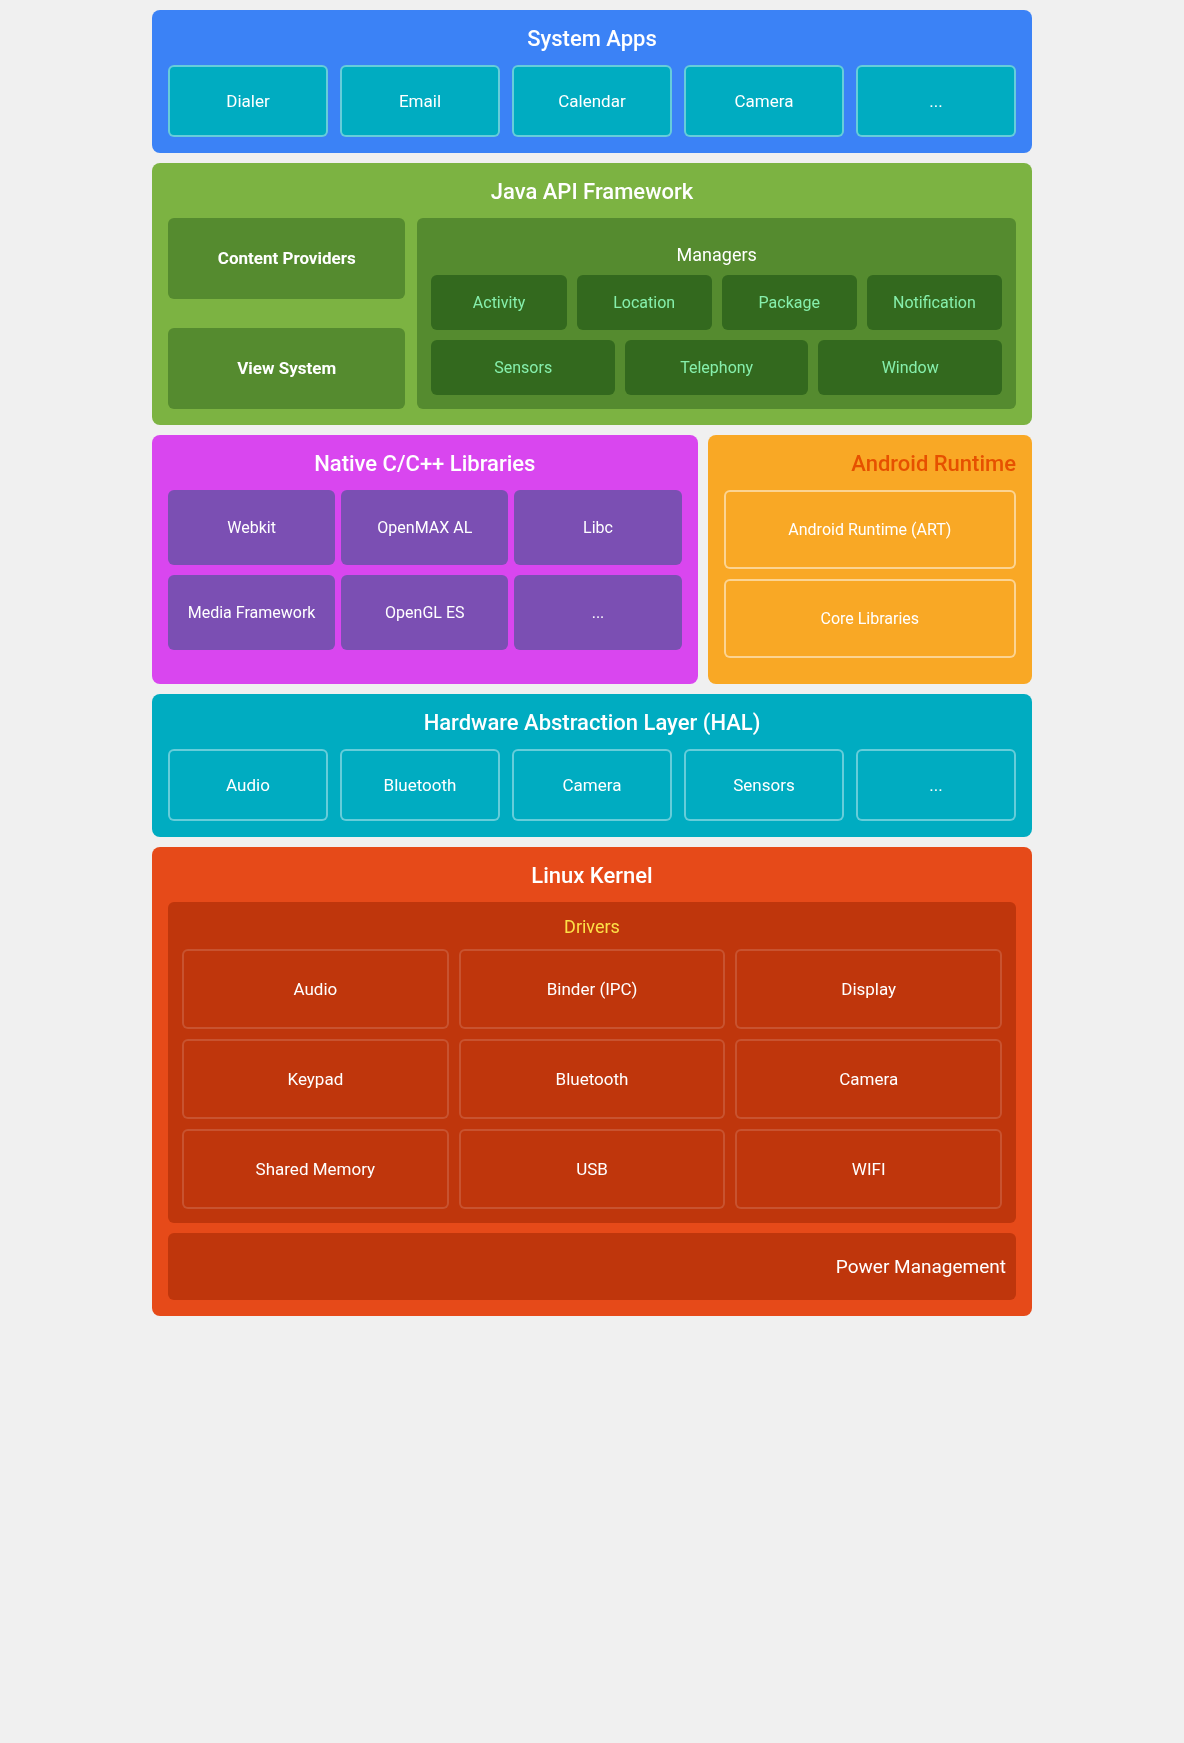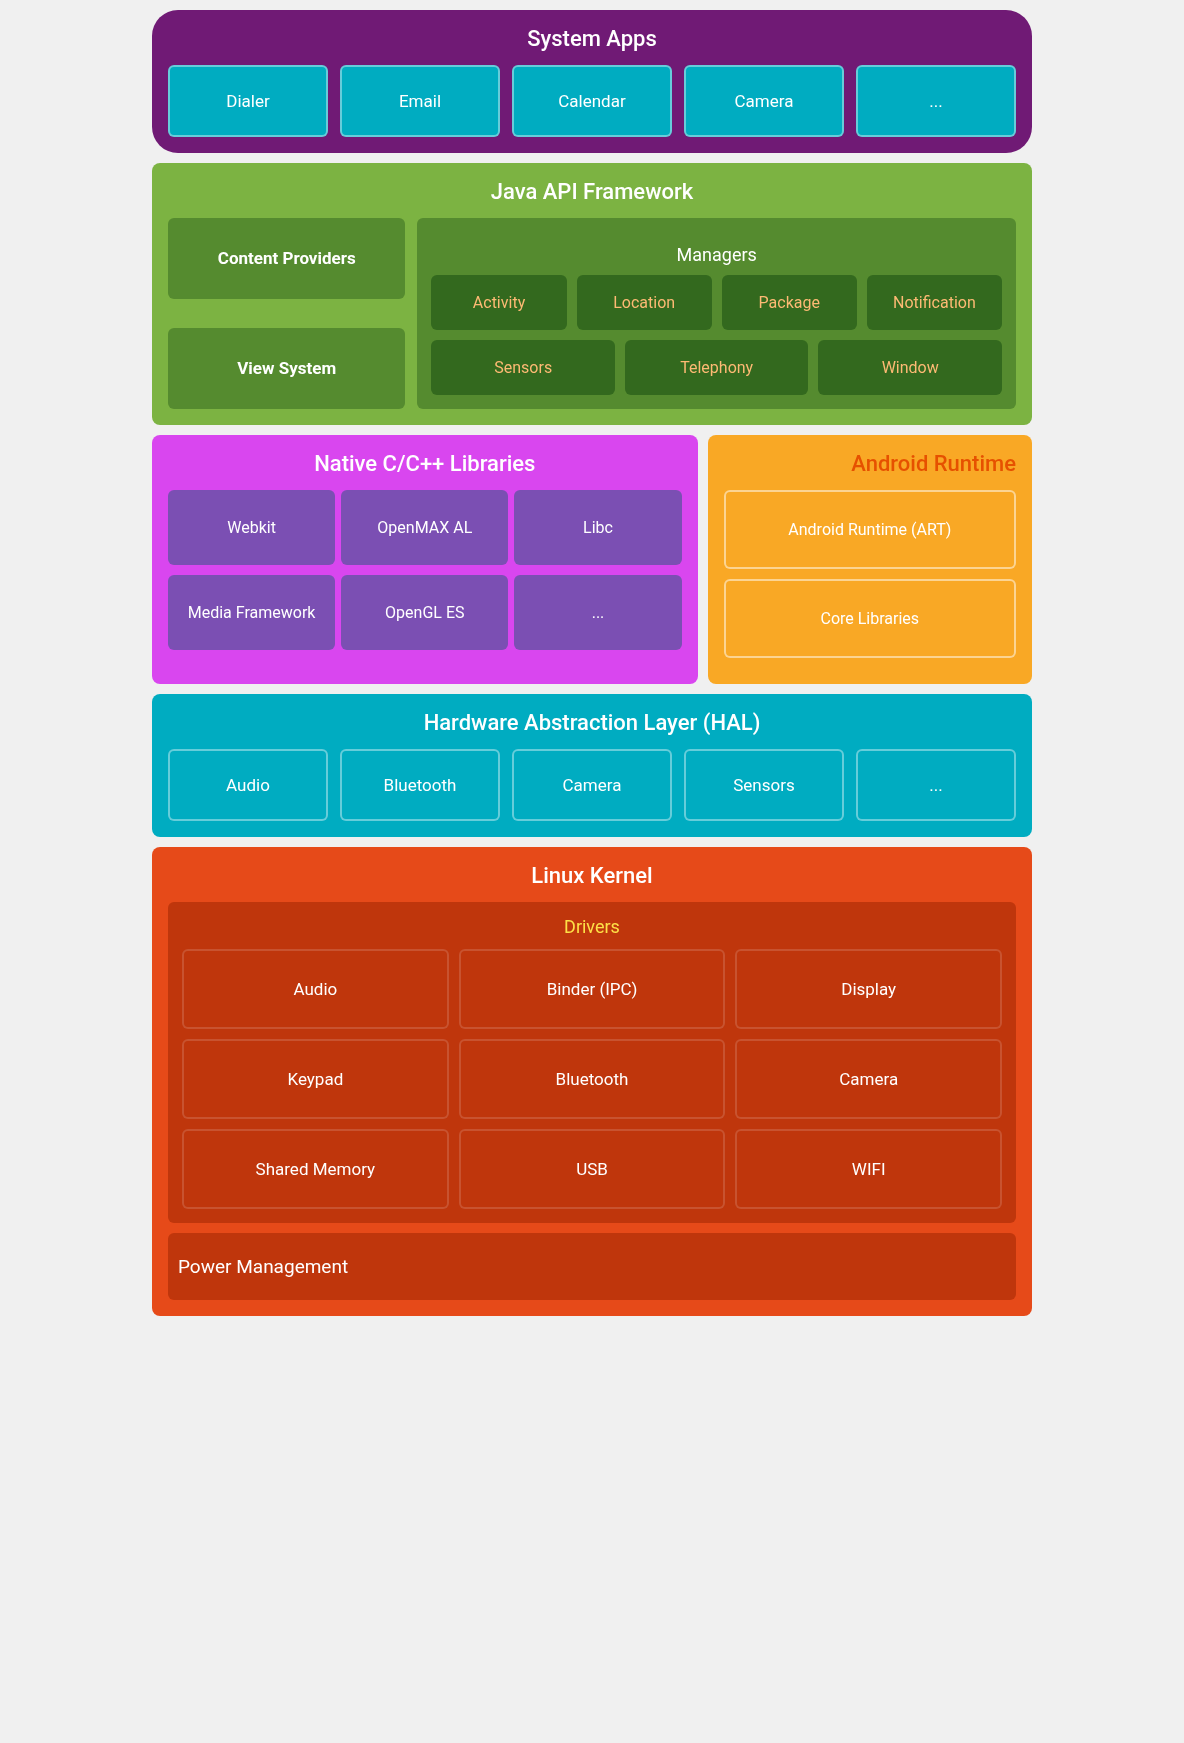--- a/index.html
+++ b/index.html
@@ -17,22 +17,21 @@
     .layer-title {
       text-align: center;
       font-size: 22px;
       font-weight: 500;
       color: white;
       margin-bottom: 14px;
     }
 
     
     .system-apps {
-      background: #701a75;
-      border-radius: 26px;
+      background: #3b82f6;
     }
     .system-apps .apps-row {
       display: flex;
       gap: 12px;
     }
     .system-apps .app-cell {
       flex: 1;
       background: #00ACC1;
       border: 2px solid rgba(255,255,255,0.4);
       border-radius: 6px;
@@ -85,21 +84,21 @@
       gap: 10px;
     }
     .managers-row {
       display: flex;
       gap: 10px;
     }
     .manager-cell {
       flex: 1;
       background: #33691E;
       border-radius: 6px;
-      color: #fdba74;
+      color: #86efac;
       font-size: 16px;
       text-align: center;
       padding: 18px 8px;
     }
 
     
     .native-runtime-row {
       display: flex;
       gap: 10px;
       margin: 10px;
@@ -211,21 +210,21 @@
       color: white;
       font-size: 17px;
       text-align: center;
       padding: 28px 10px;
     }
     .power-mgmt {
       background: #BF360C;
       border-radius: 6px;
       color: white;
       font-size: 19px;
-      text-align: left;
+      text-align: right;
       padding: 22px 10px;
     }
   </style>
 </head>
 <body>
 
 <div class="layer system-apps">
   <div class="layer-title">System Apps</div>
   <div class="apps-row">
     <div class="app-cell">Dialer</div>

